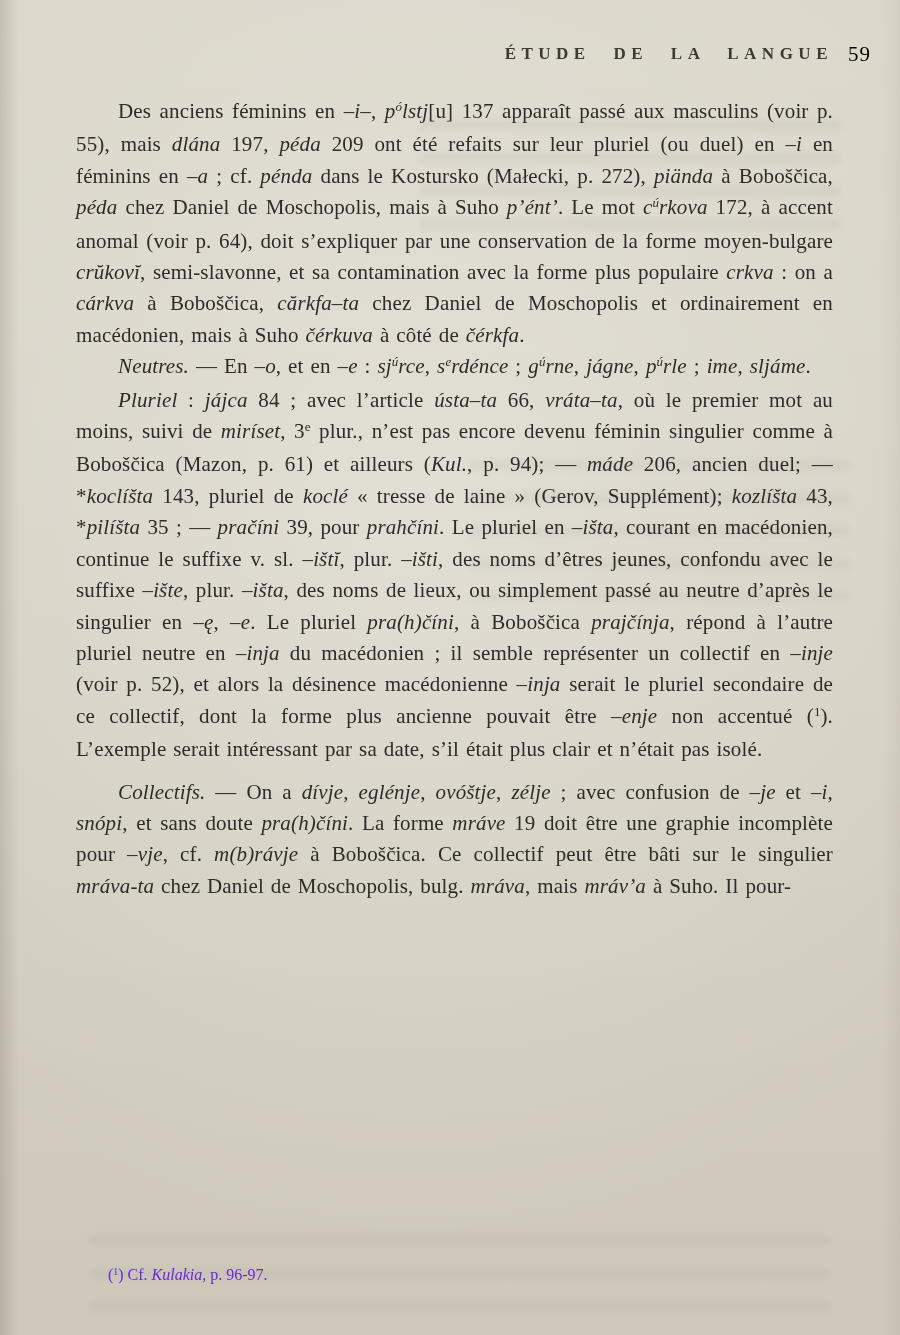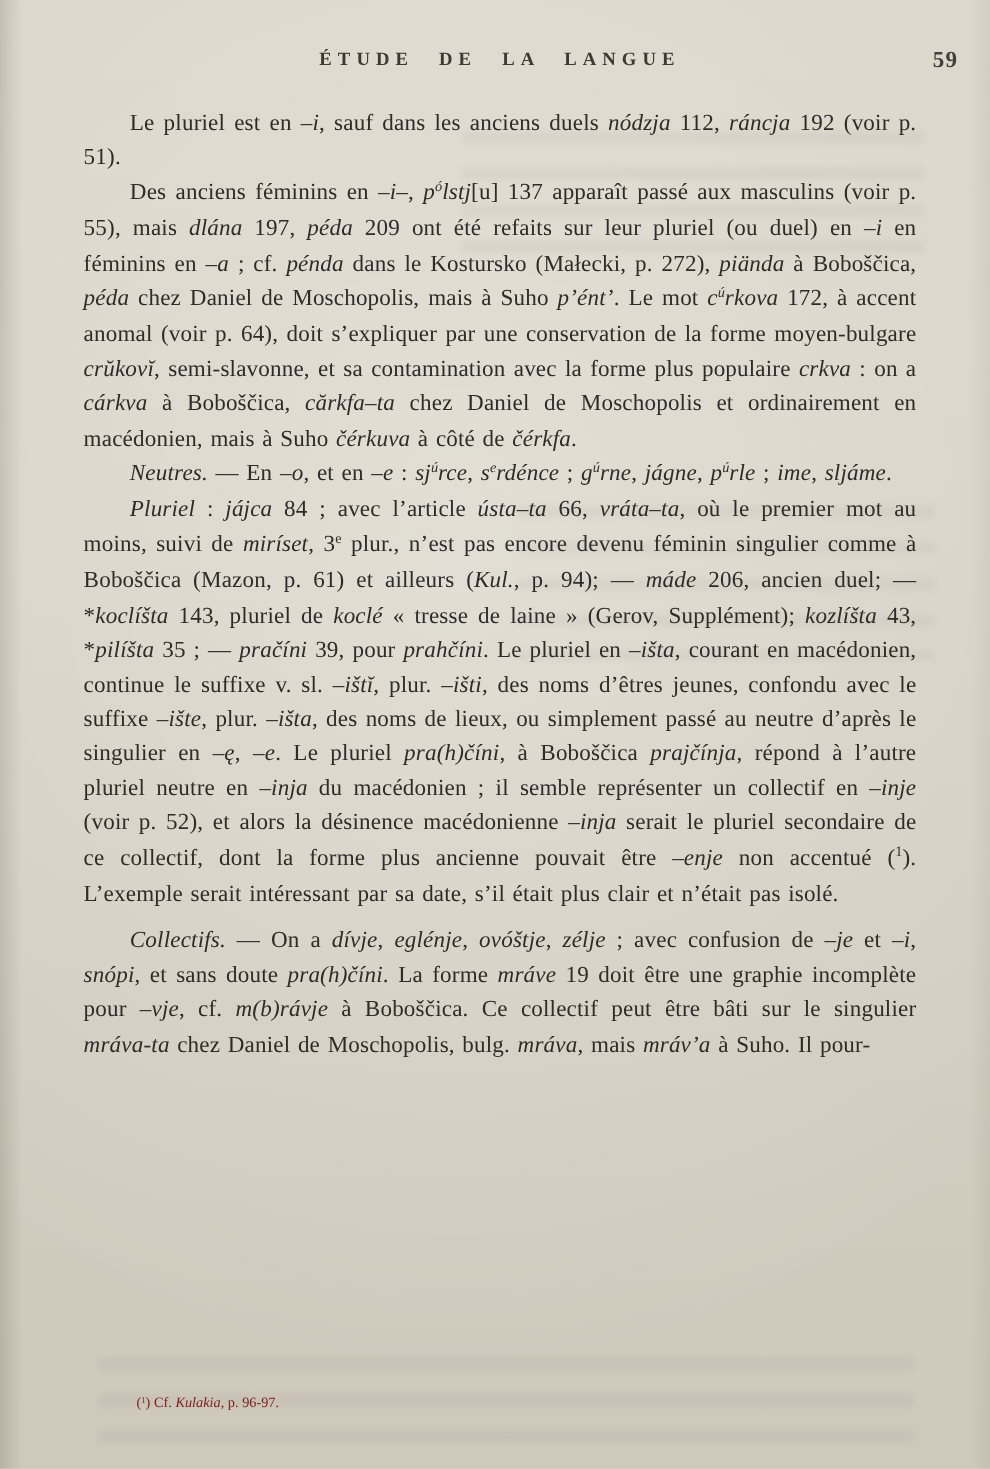--- a/index.html
+++ b/index.html
@@ -30,34 +30,34 @@
   .bleed.b1 { left: 420px; top: 120px; width: 420px; height: 110px; }
   .bleed.b2 { left: 470px; top: 460px; width: 380px; height: 140px; }
   .bleed.b3 { left: 90px;  top: 1235px; width: 740px; height: 90px; }
 
   header.page-header {
     position: absolute;
     top: 44px; left: 76px; width: 757px;
     height: 30px;
   }
   .running-title {
-    text-align: center;
+    text-align: right;
     font-size: 17px;
     font-weight: 600;
     letter-spacing: 5.5px;
     word-spacing: 13px;
     color: #3c3a34;
   }
   .page-number {
     position: absolute;
     right: -38px; top: -2px;
     font-size: 21px;
-    font-weight: 700;
+    font-weight: 400;
     letter-spacing: 1px;
-    color: #404040;
+    color: #000000;
   }
 
   main.body-text {
     position: absolute;
     top: 96px; left: 76px; width: 757px;
     font-size: 21px;
     line-height: 31.4px;
     text-align: justify;
     text-align-last: left;
     word-spacing: 1.5px;
@@ -72,43 +72,42 @@
   .it { font-style: italic; }
   .sup {
     font-size: 0.62em;
     position: relative;
     top: -0.55em;
     letter-spacing: 0;
   }
 
   footer.footnote {
     position: absolute;
-    top: 1262px; left: 84px; width: 757px;
-    font-size: 13px;
+    top: 1262px; left: 68px; width: 757px;
+    font-size: 16px;
     line-height: 26px;
     text-indent: 40px;
-    color: #7f1d1d;
+    color: #6d28d9;
   }
 </style>
 </head>
 <body>
 
 <div class="page">
 
   <div class="bleed b1"></div>
   <div class="bleed b2"></div>
   <div class="bleed b3"></div>
 
   <header class="page-header">
     <div class="running-title">ÉTUDE DE LA LANGUE</div>
     <div class="page-number">59</div>
   </header>
 
   <main class="body-text">
-      <p><span>Le pluriel est en </span><span class="it">–i</span><span>, sauf dans les anciens duels </span><span class="it">nódzja</span><span> 112, </span><span class="it">ráncja</span><span> 192 (voir p. 51).</span></p>
       <p><span>Des anciens féminins en </span><span class="it">–i–</span><span>, </span><span class="it">p</span><span class="it sup">ó</span><span class="it">lstj</span><span>[u] 137 apparaît passé aux masculins (voir p. 55), mais </span><span class="it">dlána</span><span> 197, </span><span class="it">péda</span><span> 209 ont été refaits sur leur pluriel (ou duel) en </span><span class="it">–i</span><span> en féminins en </span><span class="it">–a</span><span> ; cf. </span><span class="it">pénda</span><span> dans le Kostursko (Małecki, p. 272), </span><span class="it">piända</span><span> à Boboščica, </span><span class="it">péda</span><span> chez Daniel de Moschopolis, mais à Suho </span><span class="it">p’ént’</span><span>. Le mot </span><span class="it">c</span><span class="it sup">ú</span><span class="it">rkova</span><span> 172, à accent anomal (voir p. 64), doit s’expliquer par une conservation de la forme moyen-bulgare </span><span class="it">crŭkovĭ</span><span>, semi-slavonne, et sa contamination avec la forme plus populaire </span><span class="it">crkva</span><span> : on a </span><span class="it">cárkva</span><span> à Boboščica, </span><span class="it">cărkfa–ta</span><span> chez Daniel de Moschopolis et ordinairement en macédonien, mais à Suho </span><span class="it">čérkuva</span><span> à côté de </span><span class="it">čérkfa</span><span>.</span></p>
       <p><span class="it">Neutres.</span><span> — En </span><span class="it">–o</span><span>, et en </span><span class="it">–e</span><span> : </span><span class="it">sj</span><span class="it sup">ú</span><span class="it">rce</span><span>, </span><span class="it">s</span><span class="it sup">e</span><span class="it">rdénce</span><span> ; </span><span class="it">g</span><span class="it sup">ú</span><span class="it">rne</span><span>, </span><span class="it">jágne</span><span>, </span><span class="it">p</span><span class="it sup">ú</span><span class="it">rle</span><span> ; </span><span class="it">ime</span><span>, </span><span class="it">sljáme</span><span>.</span></p>
       <p><span class="it">Pluriel</span><span> : </span><span class="it">jájca</span><span> 84 ; avec l’article </span><span class="it">ústa–ta</span><span> 66, </span><span class="it">vráta–ta</span><span>, où le premier mot au moins, suivi de </span><span class="it">miríset</span><span>, 3</span><span class="sup">e</span><span> plur., n’est pas encore devenu féminin singulier comme à Boboščica (Mazon, p. 61) et ailleurs (</span><span class="it">Kul.</span><span>, p. 94); — </span><span class="it">máde</span><span> 206, ancien duel; — *</span><span class="it">koclíšta</span><span> 143, pluriel de </span><span class="it">koclé</span><span> « tresse de laine » (Gerov, Supplément); </span><span class="it">kozlíšta</span><span> 43, *</span><span class="it">pilíšta</span><span> 35 ; — </span><span class="it">pračíni</span><span> 39, pour </span><span class="it">prahčíni</span><span>. Le pluriel en </span><span class="it">–išta</span><span>, courant en macédonien, continue le suffixe v. sl. </span><span class="it">–ištĭ</span><span>, plur. </span><span class="it">–išti</span><span>, des noms d’êtres jeunes, confondu avec le suffixe </span><span class="it">–ište</span><span>, plur. </span><span class="it">–išta</span><span>, des noms de lieux, ou simplement passé au neutre d’après le singulier en </span><span class="it">–ę</span><span>, </span><span class="it">–e</span><span>. Le pluriel </span><span class="it">pra(h)číni</span><span>, à Boboščica </span><span class="it">prajčínja</span><span>, répond à l’autre pluriel neutre en </span><span class="it">–inja</span><span> du macédonien ; il semble représenter un collectif en </span><span class="it">–inje</span><span> (voir p. 52), et alors la désinence macédonienne </span><span class="it">–inja</span><span> serait le pluriel secondaire de ce collectif, dont la forme plus ancienne pouvait être </span><span class="it">–enje</span><span> non accentué (</span><span class="sup">1</span><span>). L’exemple serait intéressant par sa date, s’il était plus clair et n’était pas isolé.</span></p>
       <p class="space-before"><span class="it">Collectifs.</span><span> — On a </span><span class="it">dívje</span><span>, </span><span class="it">eglénje</span><span>, </span><span class="it">ovóštje</span><span>, </span><span class="it">zélje</span><span> ; avec confusion de </span><span class="it">–je</span><span> et </span><span class="it">–i</span><span>, </span><span class="it">snópi</span><span>, et sans doute </span><span class="it">pra(h)číni</span><span>. La forme </span><span class="it">mráve</span><span> 19 doit être une graphie incomplète pour </span><span class="it">–vje</span><span>, cf. </span><span class="it">m(b)rávje</span><span> à Boboščica. Ce collectif peut être bâti sur le singulier </span><span class="it">mráva-ta</span><span> chez Daniel de Moschopolis, bulg. </span><span class="it">mráva</span><span>, mais </span><span class="it">mráv’a</span><span> à Suho. Il pour-</span></p>
     </main>
 
   <footer class="footnote"><span>(</span><span class="sup">1</span><span>) Cf. </span><span class="it">Kulakia</span><span>, p. 96-97.</span></footer>
 
 </div>
 

